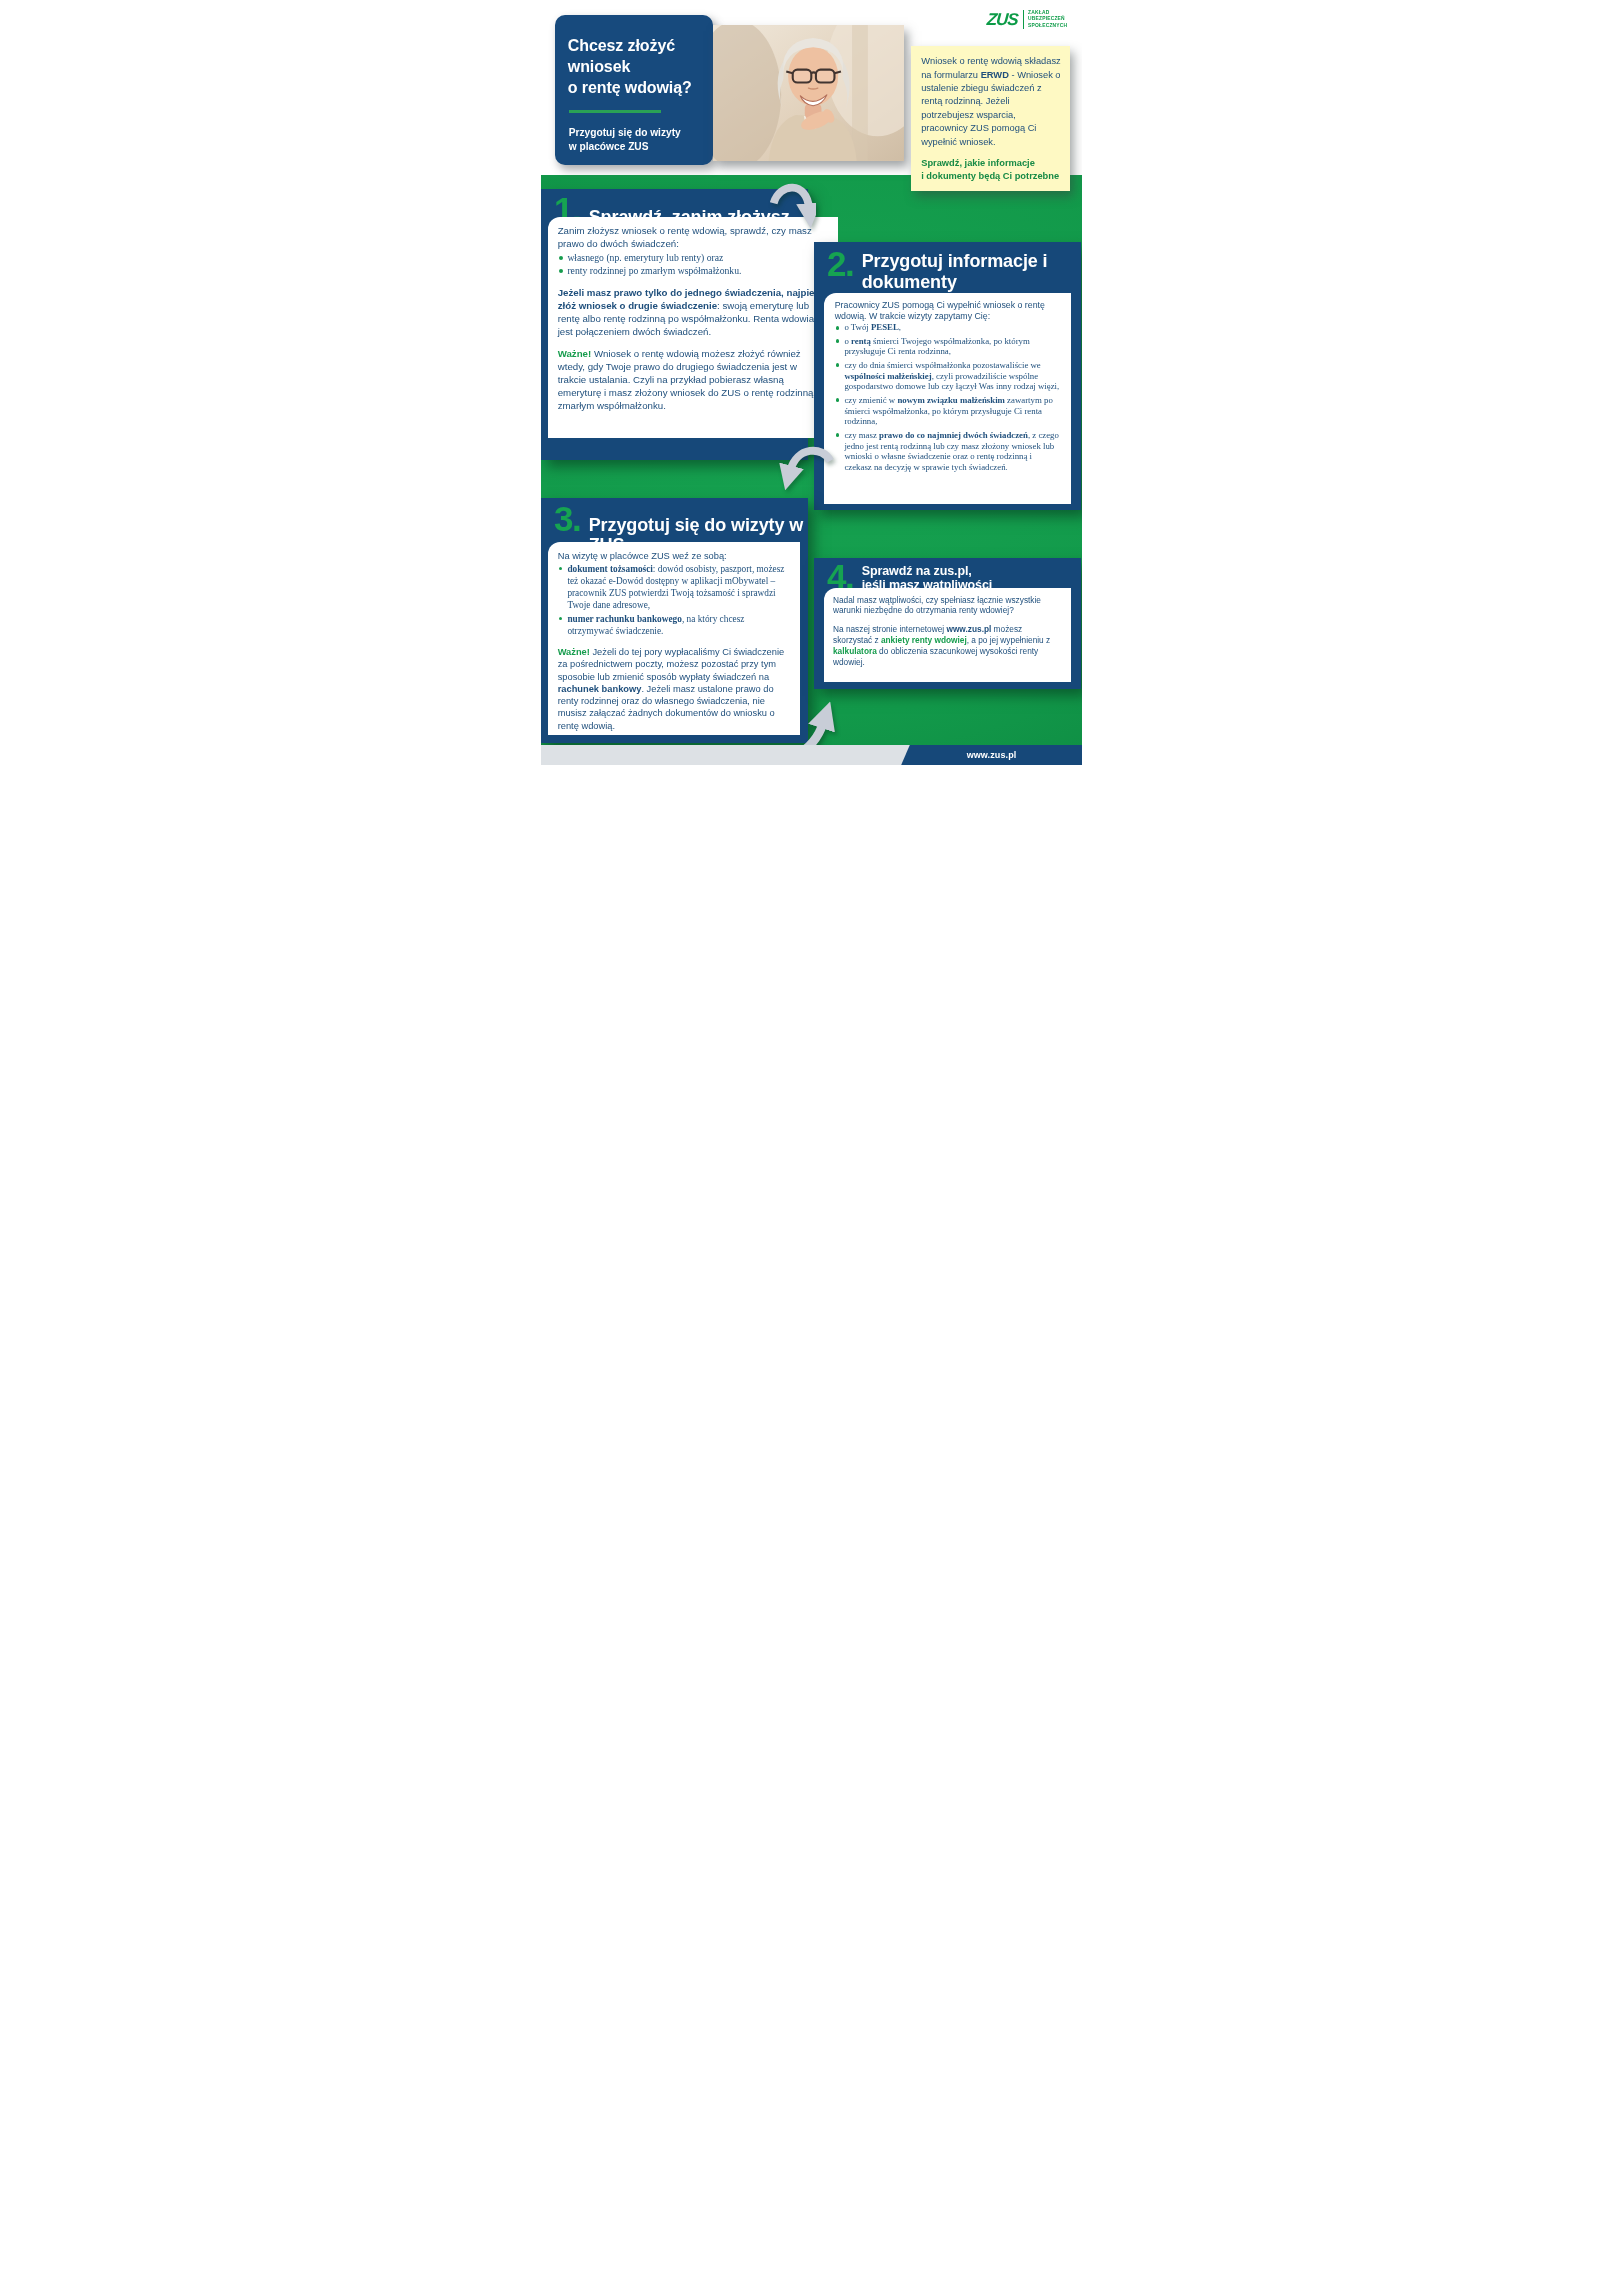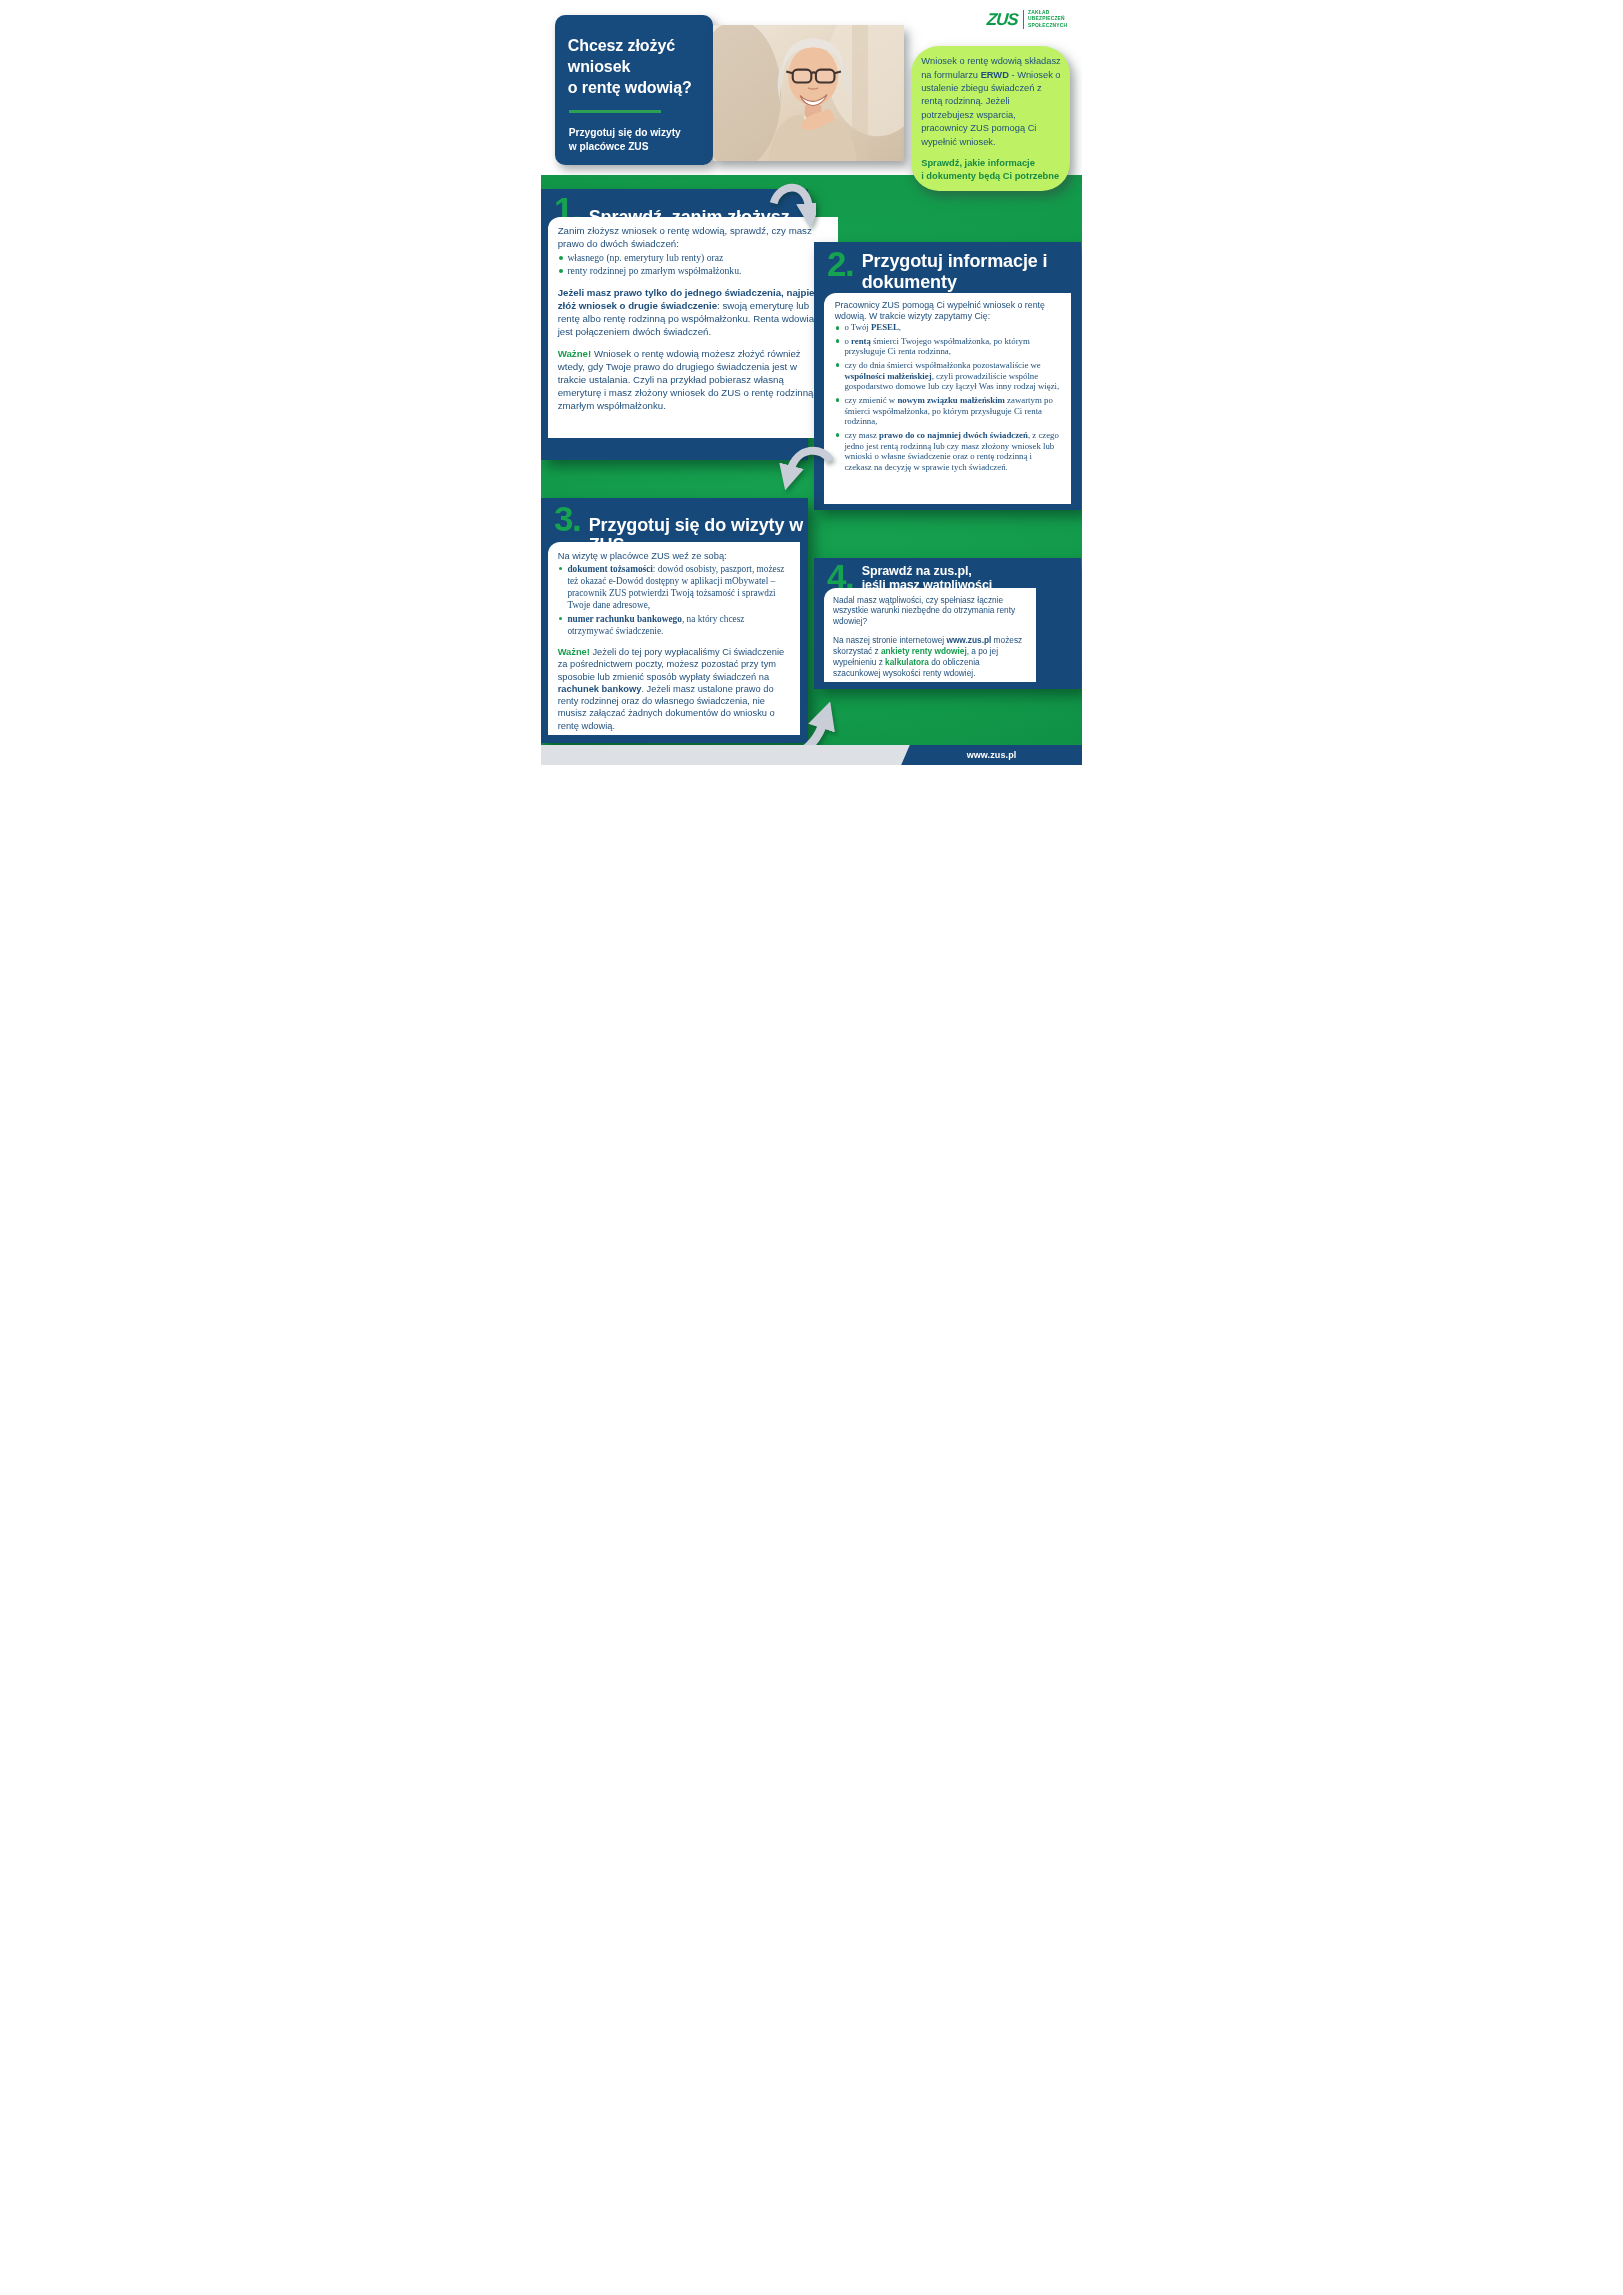--- a/index.html
+++ b/index.html
@@ -36,23 +36,23 @@
     color:#0c9b47;font-size:17px;font-weight:bold;font-style:italic;
     letter-spacing:-1.2px;line-height:1;transform:skewX(-4deg);
   }
   .logo-sep{width:0.9px;height:19.4px;background:#0c9b47;margin:0 4.2px 0 5.6px;}
   .zus-org{
     color:#0c9b47;font-size:4.9px;font-weight:bold;line-height:1.3;
     letter-spacing:0.2px;white-space:pre-line;
   }
   .info-box{
     position:absolute;left:370px;top:46px;width:159px;height:145px;
-    background:#bef264;box-shadow:3.7px 5.6px 10.2px rgba(55,65,65,.5);
+    background:#fef9c3;box-shadow:3.7px 5.6px 10.2px rgba(55,65,65,.5);
     box-sizing:border-box;padding:9.3px 9.3px 0 10.2px;
-    color:#1f4f7c;font-size:9.3px;line-height:1.44;border-radius:28px;
+    color:#1f4f7c;font-size:9.3px;line-height:1.44;
   }
   .info-box p{margin:0;}
   .info-highlight{
     color:#178a46;font-weight:bold;white-space:pre-line;margin-top:7.9px !important;
     font-size:9.3px;line-height:1.42;
   }
   
   .green-band{
     position:absolute;left:0;top:175px;width:541px;height:570px;
     background:radial-gradient(130% 95% at 55% 42%, #17a351 0%, #12994a 55%, #0b7f3c 100%);
@@ -92,21 +92,21 @@
   #sec2 .sec-title{margin-top:2.8px;}
   #sec2 .card{left:9.7px;top:51px;width:247px;height:211px;padding:7px 11px;font-size:8.8px;line-height:1.24;}
   #sec2 ul.blist li{margin-bottom:2.3px;}
   #sec3{left:0;top:498px;width:267px;height:245px;}
   #sec3 .sec-head{padding:5.6px 4.6px 0 13px;}
   #sec3 .sec-title{margin-top:11px;}
   #sec3 .card{left:6.5px;top:44px;width:252px;height:193px;padding:7.9px 10.2px;font-size:9.3px;line-height:1.32;}
   #sec4{left:273px;top:558px;width:267px;height:131px;}
   #sec4 .sec-head{padding:3.7px 3.7px 0 13px;}
   #sec4 .sec-title{margin-top:1.9px;font-size:12.5px;}
-  #sec4 .card{left:9.7px;top:30px;width:212px;height:94px;padding:6.5px 9.3px;font-size:8.3px;line-height:1.32;}
+  #sec4 .card{left:9.7px;top:30px;width:247px;height:94px;padding:6.5px 9.3px;font-size:8.3px;line-height:1.32;}
   
   .arrow{position:absolute;filter:drop-shadow(2.3px 3.2px 2.3px rgba(5,45,25,.35));}
   
   .footer-grey{position:absolute;left:0;top:745px;width:541px;height:20.4px;background:#dde1e5;}
   .footer-navy{
     position:absolute;left:360px;top:745px;width:181px;height:20.4px;background:#164879;
     clip-path:polygon(8.8px 0,100% 0,100% 100%,0 100%);
     display:flex;align-items:center;justify-content:center;
   }
   .footer-url{color:#fff;font-weight:bold;font-size:9px;letter-spacing:0.1px;}

